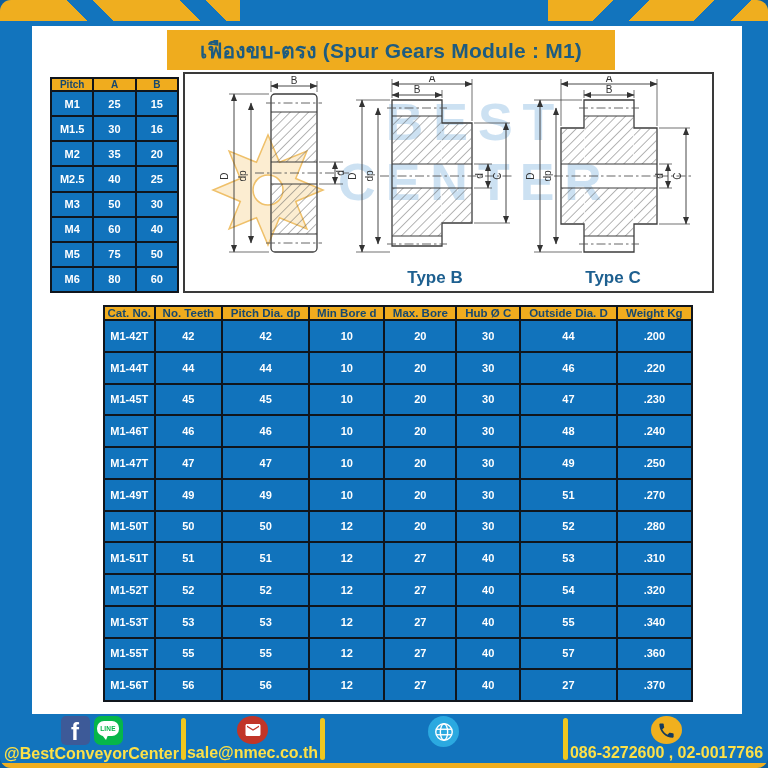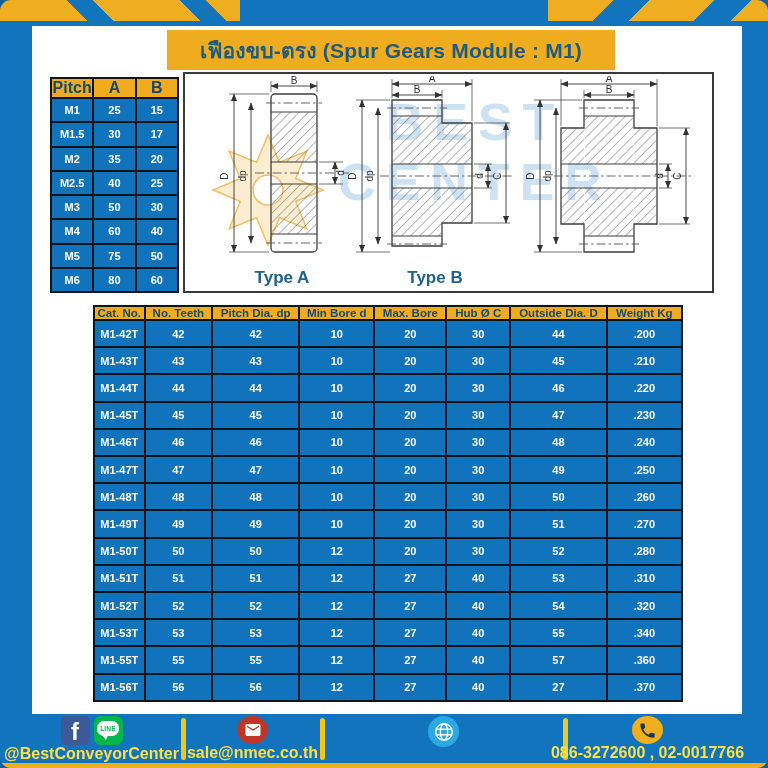--- a/index.html
+++ b/index.html
@@ -17,42 +17,42 @@
 
   
   #title-banner { position:absolute; left:135px; top:4px; width:448px; height:40px; background:#EFAC1E;
                   display:flex; align-items:center; justify-content:center; }
   #title-banner span { color:#1D5B80; font-weight:bold; font-size:21px; letter-spacing:.2px; }
 
   
   #pitch-table-wrap { position:absolute; left:18px; top:51px; width:129px; height:216px; }
   table.blue-table { border-collapse:collapse; width:100%; height:100%; table-layout:fixed; }
   table.blue-table th, table.blue-table td { border:2px solid #10151c; text-align:center; vertical-align:middle; }
-  table.blue-table th { background:#F0AC1E; color:#17486E; font-size:16px; font-weight:bold; }
+  table.blue-table th { background:#F0AC1E; color:#17486E; font-size:10px; font-weight:bold; }
   table.blue-table td { background:#1173BC; color:#ffffff; font-size:11px; font-weight:bold; }
 
   
   #diagram-box { position:absolute; left:151px; top:46px; width:531px; height:221px; border:2px solid #3a3a3a; background:#fff; overflow:hidden; }
   #wm-text { position:absolute; left:70px; top:18px; width:440px; text-align:center; z-index:0;
              color:rgba(122,175,222,.38); font-weight:bold; font-size:52px; line-height:60px; letter-spacing:10px; }
   #wm-gear { position:absolute; left:8px; top:16px; z-index:0; }
   .draw { position:absolute; top:2px; z-index:1; text-align:center; }
   .draw .tlabel { display:block; margin-top:-4px; color:#1E6090; font-weight:bold; font-size:17px; }
   #draw-a { left:12px;  width:170px; }
   #draw-b { left:155px; width:190px; }
   #draw-c { left:333px; width:190px; }
   svg text.dlbl { font-family:"Liberation Sans",sans-serif; font-size:10px; fill:#333; }
   .outl { fill:none; stroke:#3d3d3d; stroke-width:1.3; }
   .thin { stroke:#3d3d3d; stroke-width:1; }
   .cl   { stroke:#555; stroke-width:.9; stroke-dasharray:9 3 2.5 3; fill:none; }
   .dim  { stroke:#333; stroke-width:.9; }
   .ext  { stroke:#333; stroke-width:.7; }
 
   
-  #gear-table-wrap { position:absolute; left:61px; top:279px; width:590px; height:397px; }
+  #gear-table-wrap { position:absolute; left:71px; top:279px; width:590px; height:397px; }
   #gear-table-wrap th { font-size:11.5px; }
   #gear-table-wrap td { font-size:11px; }
 
   
   #footer { position:absolute; left:0; top:714px; width:768px; height:54px; background:#1274BD; }
   #footer .ystrip { position:absolute; left:0; bottom:0; width:768px; height:5px; background:#EFAE1F; }
   .fsec { position:absolute; top:2px; height:46px; display:flex; flex-direction:column; align-items:center; justify-content:space-between; }
   .fsec .flabel { color:#fde047; font-weight:bold; font-size:16px; white-space:nowrap; }
   .fsep { position:absolute; top:4px; width:5px; height:42px; background:#EFC71F; border-radius:3px; }
   .iconrow { display:flex; gap:4px; align-items:center; height:30px; }
@@ -88,21 +88,21 @@
           </thead>
         <tbody>
             <tr>
               <td>M1</td>
               <td>25</td>
               <td>15</td>
             </tr>
             <tr>
               <td>M1.5</td>
               <td>30</td>
-              <td>17</td>
+              <td>16</td>
             </tr>
             <tr>
               <td>M2</td>
               <td>35</td>
               <td>20</td>
             </tr>
             <tr>
               <td>M2.5</td>
               <td>40</td>
               <td>25</td>
@@ -169,21 +169,20 @@
             <line class="ext" x1="72" y1="176" x2="32" y2="176"></line>
           <line class="dim" x1="37" y1="18" x2="37" y2="176" marker-start="url(#mA)" marker-end="url(#mA)"></line>
           <text class="dlbl" x="31" y="100" text-anchor="middle" transform="rotate(-90 31 100)">D</text>
           <line class="dim" x1="54" y1="27" x2="54" y2="167" marker-start="url(#mA)" marker-end="url(#mA)"></line>
           <text class="dlbl" x="49" y="100" text-anchor="middle" transform="rotate(-90 49 100)">dp</text>
           <line class="ext" x1="122" y1="86" x2="146" y2="86"></line>
             <line class="ext" x1="122" y1="108" x2="146" y2="108"></line>
           <line class="dim" x1="138" y1="86" x2="138" y2="108" marker-start="url(#mA)" marker-end="url(#mA)"></line>
           <text class="dlbl" x="147" y="97" text-anchor="middle" transform="rotate(-90 147 97)">d</text>
         </svg>
-        <span class="tlabel">Type A</span>
       </div>
 
       <div class="draw" id="draw-b">
         <svg width="190" height="192" viewBox="0 0 190 192">
           <defs>
             <pattern id="hB" patternUnits="userSpaceOnUse" width="6.5" height="6.5" patternTransform="rotate(45)">
               <line x1="0" y1="0" x2="0" y2="6.5" stroke="#5a5a5a" stroke-width=".9"></line>
             </pattern>
             <marker id="mB" markerWidth="9" markerHeight="8" refX="7" refY="3" orient="auto-start-reverse" markerUnits="userSpaceOnUse">
               <path d="M0,0 L7.5,3 L0,6 z" fill="#333"></path>
@@ -266,20 +265,21 @@
           <text class="dlbl" x="33" y="100" text-anchor="middle" transform="rotate(-90 33 100)">dp</text>
           <line class="ext" x1="141" y1="88" x2="154" y2="88"></line>
             <line class="ext" x1="141" y1="112" x2="154" y2="112"></line>
           <line class="dim" x1="150" y1="88" x2="150" y2="112" marker-start="url(#mC)" marker-end="url(#mC)"></line>
           <text class="dlbl" x="145" y="100" text-anchor="middle" transform="rotate(-90 145 100)">d</text>
           <line class="ext" x1="141" y1="52" x2="172" y2="52"></line>
             <line class="ext" x1="141" y1="148" x2="172" y2="148"></line>
           <line class="dim" x1="168" y1="52" x2="168" y2="148" marker-start="url(#mC)" marker-end="url(#mC)"></line>
           <text class="dlbl" x="163" y="100" text-anchor="middle" transform="rotate(-90 163 100)">C</text>
         </svg>
+        <span class="tlabel">Type C</span>
       </div>
     </div>
 
     <div id="gear-table-wrap">
       <table class="blue-table">
         <colgroup>
           <col style="width:8.6%">
             <col style="width:11.5%">
             <col style="width:14.8%">
             <col style="width:12.8%">
@@ -305,30 +305,20 @@
               <td>M1-42T</td>
               <td>42</td>
               <td>42</td>
               <td>10</td>
               <td>20</td>
               <td>30</td>
               <td>44</td>
               <td>.200</td>
             </tr>
             <tr>
-              <td>M1-43T</td>
-              <td>43</td>
-              <td>43</td>
-              <td>10</td>
-              <td>20</td>
-              <td>30</td>
-              <td>45</td>
-              <td>.210</td>
-            </tr>
-            <tr>
               <td>M1-44T</td>
               <td>44</td>
               <td>44</td>
               <td>10</td>
               <td>20</td>
               <td>30</td>
               <td>46</td>
               <td>.220</td>
             </tr>
             <tr>
@@ -353,30 +343,20 @@
             </tr>
             <tr>
               <td>M1-47T</td>
               <td>47</td>
               <td>47</td>
               <td>10</td>
               <td>20</td>
               <td>30</td>
               <td>49</td>
               <td>.250</td>
-            </tr>
-            <tr>
-              <td>M1-48T</td>
-              <td>48</td>
-              <td>48</td>
-              <td>10</td>
-              <td>20</td>
-              <td>30</td>
-              <td>50</td>
-              <td>.260</td>
             </tr>
             <tr>
               <td>M1-49T</td>
               <td>49</td>
               <td>49</td>
               <td>10</td>
               <td>20</td>
               <td>30</td>
               <td>51</td>
               <td>.270</td>
@@ -474,21 +454,21 @@
         <svg width="22" height="22" viewBox="0 0 24 24" fill="none" stroke="#fff" stroke-width="1.5">
           <circle cx="12" cy="12" r="9"></circle>
             <ellipse cx="12" cy="12" rx="4" ry="9"></ellipse>
           <line x1="3.5" y1="9" x2="20.5" y2="9"></line>
             <line x1="3.5" y1="15" x2="20.5" y2="15"></line>
         </svg>
       </div>
     </div>
     <div class="fsep" style="left:563px;"></div>
 
-    <div class="fsec" style="left:546px;width:203px;">
+    <div class="fsec" style="left:565px;width:203px;">
       <div class="circ-icon" style="background:#F0B01E;">
         <svg width="19" height="19" viewBox="0 0 24 24">
             <path fill="#153A5C" d="M6.62 10.79c1.44 2.83 3.76 5.14 6.59 6.59l2.2-2.2c.27-.27.67-.36 1.02-.24 1.12.37 2.33.57 3.57.57.55 0 1 .45 1 1V20c0 .55-.45 1-1 1-9.39 0-17-7.61-17-17 0-.55.45-1 1-1h3.5c.55 0 1 .45 1 1 0 1.25.2 2.45.57 3.57.11.35.03.74-.25 1.02l-2.2 2.2z"></path>
           </svg>
       </div>
       <div class="flabel">086-3272600 , 02-0017766</div>
     </div>
     <div class="ystrip"></div>
   </div>
 </div>

